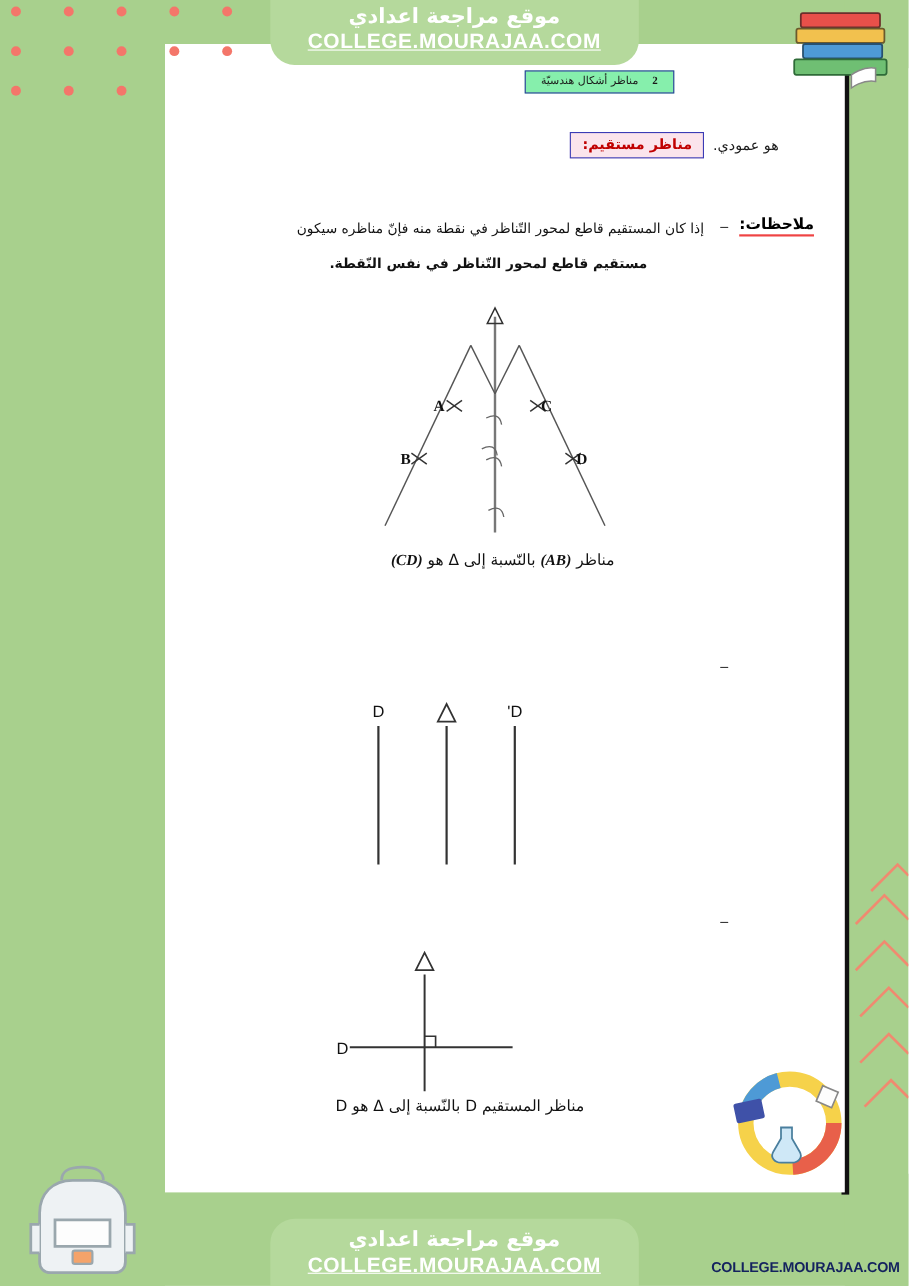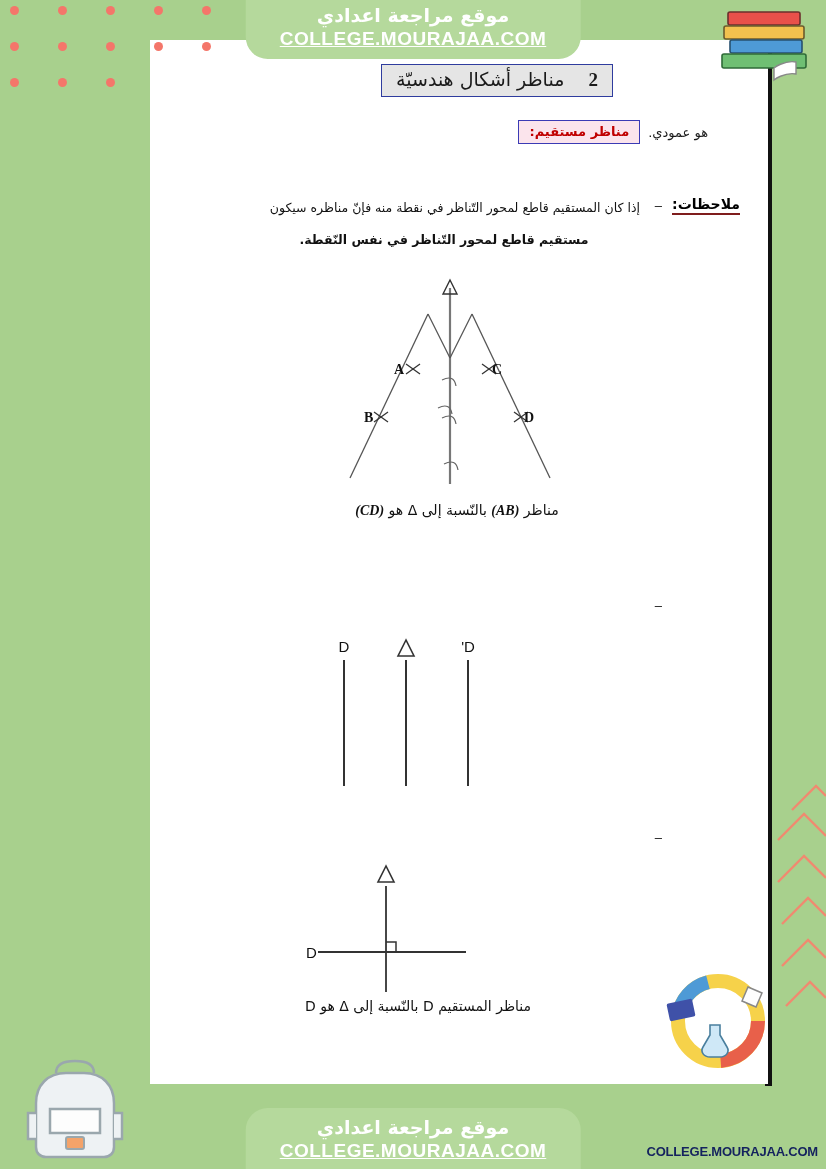--- a/index.html
+++ b/index.html
@@ -64,43 +64,43 @@
     direction: ltr; letter-spacing: -.2px;
     font-family: "Liberation Sans", sans-serif;
   }
 
   
   .content { position: absolute; inset: 0; }
 
   .title-box {
     position: absolute; right: 155px; top: 24px;
     border: 1px solid #2f3c9e;
-    background: #e5e5e5;
+    background: #86efac;
     padding: 3px 14px 5px;
     font-family: "DejaVu Sans", sans-serif;
-    font-size: 19px; color: #1a1a1a; white-space: nowrap;
+    font-size: 10px; color: #1a1a1a; white-space: nowrap;
   }
   .title-box .num { font-family: "Liberation Serif", serif; font-weight: bold; }
 
   .def-row {
     position: absolute; right: 60px; top: 80px;
     display: flex; align-items: center; gap: 8px;
     font-family: "DejaVu Sans", sans-serif; font-size: 13px;
   }
   .def-box {
     background: #fbe4ec; border: 1px solid #3b3bb5;
     padding: 3px 10px 4px; color: #c00000; font-weight: bold; font-size: 13px;
   }
   .def-tail { color: #1a1a1a; font-size: 13px; }
 
   .notes-label {
     position: absolute; right: 28px; top: 156px;
     font-family: "DejaVu Sans", sans-serif;
     font-size: 14px; font-weight: bold; color: #000;
-    border-bottom: 2px solid #7f1d1d; padding-bottom: 1px;
+    border-bottom: 2px solid #ef4444; padding-bottom: 1px;
   }
 
   .note {
     position: absolute;
     font-family: "DejaVu Sans", sans-serif;
     font-size: 12.5px; color: #111; line-height: 1.85;
     text-align: justify;
   }
   .dash { position: absolute; font-size: 13px; color: #111; }
 

